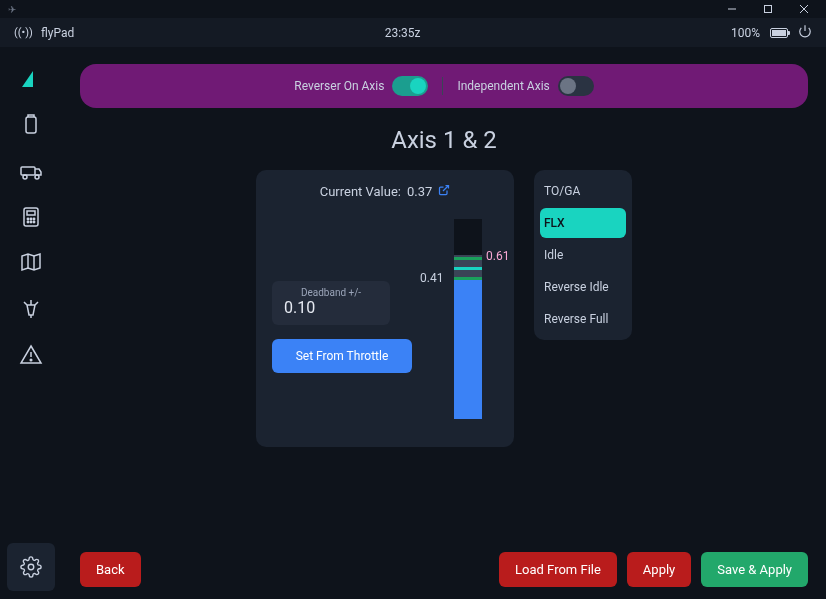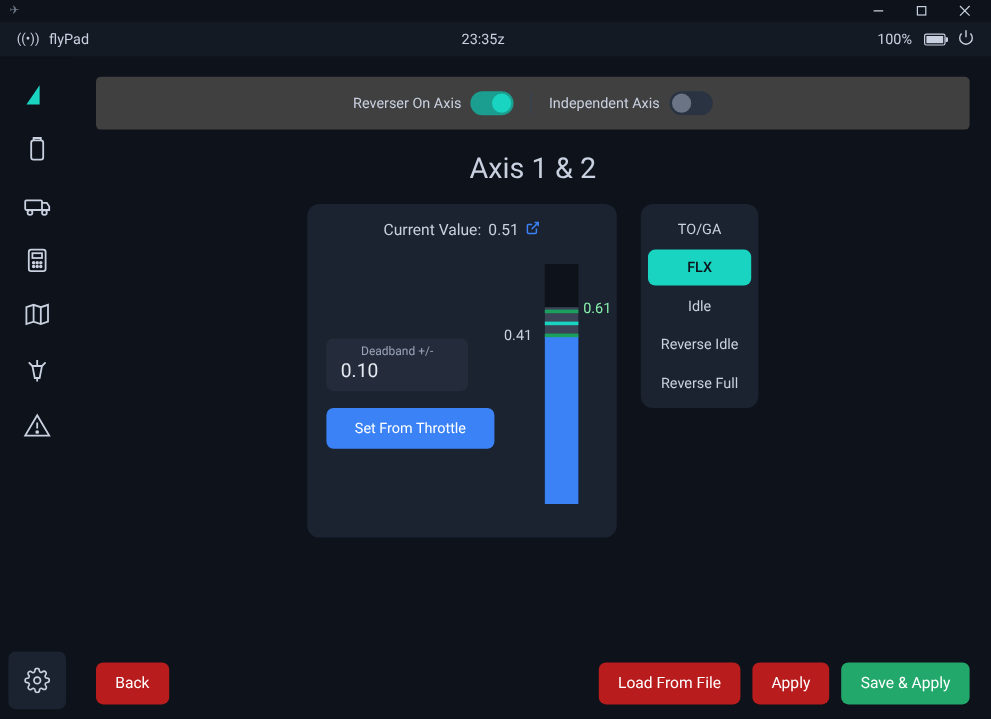--- a/index.html
+++ b/index.html
@@ -21,21 +21,21 @@
   .main { display: flex; height: calc(599px - 48px); }
   .sidebar { width: 62px; background: #0e131b; display: flex; flex-direction: column; align-items: center; padding-top: 10px; gap: 4px; }
   .sidebar-item { width: 42px; height: 42px; display: flex; align-items: center; justify-content: center; border-radius: 8px; cursor: pointer; }
   .sidebar-item svg { width: 24px; height: 24px; stroke: #c9d1e0; fill: none; stroke-width: 1.5; }
   .sidebar-spacer { flex: 1; }
   .sidebar-bottom { width: 48px; height: 48px; display:flex; align-items:center; justify-content:center; background:#1b2330; border-radius:6px; margin-bottom:8px; cursor:pointer;}
   
   .content { flex: 1; display: flex; flex-direction: column; padding: 16px 18px 12px 18px; }
   
   
-  .toggle-panel { background: #404040; border-radius: 4px; height: 44px; display:flex; align-items:center; justify-content:center; gap: 14px; margin-bottom: 18px; }
+  .toggle-panel { background: #701a75; border-radius: 16px; height: 44px; display:flex; align-items:center; justify-content:center; gap: 14px; margin-bottom: 18px; }
   .toggle-group { display:flex; align-items:center; gap:8px; font-size:12px; color:#c9d1e0; }
   .toggle { width: 36px; height: 20px; background:#2a3342; border-radius: 10px; position:relative; cursor:pointer; }
   .toggle.on { background:#1b9e8f; }
   .toggle .knob { position:absolute; top:2px; width:16px; height:16px; border-radius:50%; background:#0e131b; transition:left .1s; }
   .toggle.on .knob { left: 18px; background:#19d4c0; }
   .toggle.off .knob { left: 2px; background:#6b7484; }
   .vdiv { width:1px; height:18px; background:#3a4456; }
   
   .page-title { text-align:center; font-size:24px; font-weight:400; color:#c9d1e0; margin-bottom:16px; }
   
@@ -47,27 +47,27 @@
   
   .card-body { display:flex; gap:14px; align-items:flex-start; }
   .left-col { display:flex; flex-direction:column; gap:14px; margin-top: 62px;}
   .deadband-box { background:#242c3b; border-radius:6px; padding:6px 12px 8px 12px; width:118px; }
   .deadband-label { font-size:10px; color:#9aa4b8; text-align:center; }
   .deadband-val { font-size:16px; color:#e6eaf2; }
   .set-btn { background:#3b82f6; color:#fff; border:none; border-radius:6px; padding:10px 12px; font-size:12px; cursor:pointer; width:140px; }
   
   .gauge-wrap { position:relative; width: 90px; height: 210px; display:flex; align-items:flex-start; }
   .label-left { position:absolute; font-size:12px; color:#c9d1e0; left: 0; transform:translateX(-6px); }
-  .label-right { position:absolute; font-size:12px; color:#86efac; left: 60px; }
+  .label-right { position:absolute; font-size:12px; color:#f9a8d4; left: 60px; }
   .gauge { position:absolute; left:28px; top:0; width:28px; height:200px; background:#0e131b; }
   .gauge-fill { position:absolute; bottom:0; left:0; width:100%; background:#3b82f6; }
   .gauge-band { position:absolute; left:0; width:100%; }
   
   .detent-list { background:#1b2330; border-radius:10px; width: 98px; display:flex; flex-direction:column; gap:2px; padding:6px; }
-  .detent-item { text-align:center; font-size:12px; color:#c9d1e0; padding:8px 4px; border-radius:6px; cursor:pointer; }
+  .detent-item { font-size:12px; color:#c9d1e0; padding:8px 4px; border-radius:6px; cursor:pointer; }
   .detent-item.active { background:#19d4c0; color:#0e131b; font-weight:500; }
   
   .footer { margin-top:auto; display:flex; align-items:center; gap:10px; padding-top:12px; }
   .footer-spacer { flex:1; }
   .btn { border:none; border-radius:6px; padding:10px 16px; font-size:13px; cursor:pointer; }
   .btn-blue { background:#b91c1c; color:#fff; }
   .btn-green { background:#22a86b; color:#fff; }
   
   .battery-icon { display:inline-block; width:18px; height:10px; border:1px solid #c9d1e0; border-radius:2px; position:relative;}
   .battery-icon::after { content:''; position:absolute; right:-3px; top:2px; width:2px; height:4px; background:#c9d1e0; border-radius:0 1px 1px 0;}
@@ -198,21 +198,21 @@
       </div>
     </div>
 
     <div class="page-title">Axis 1 &amp; 2</div>
 
     <div class="center-row">
 
       <div class="axis-card">
         <div class="curval">
           <span>Current Value:</span>
-          <span>0.51</span>
+          <span>0.37</span>
           <span class="curval-link">
             <svg width="12" height="12" viewBox="0 0 24 24" fill="none" stroke="#3b82f6" stroke-width="2.5">
                 <path d="M18 13v6a2 2 0 0 1-2 2H5a2 2 0 0 1-2-2V8a2 2 0 0 1 2-2h6"></path>
                 <polyline points="15 3 21 3 21 9"></polyline>
                 <line x1="10" y1="14" x2="21" y2="3"></line>
               </svg>
           </span>
         </div>
         <div class="card-body">
           <div class="left-col">

